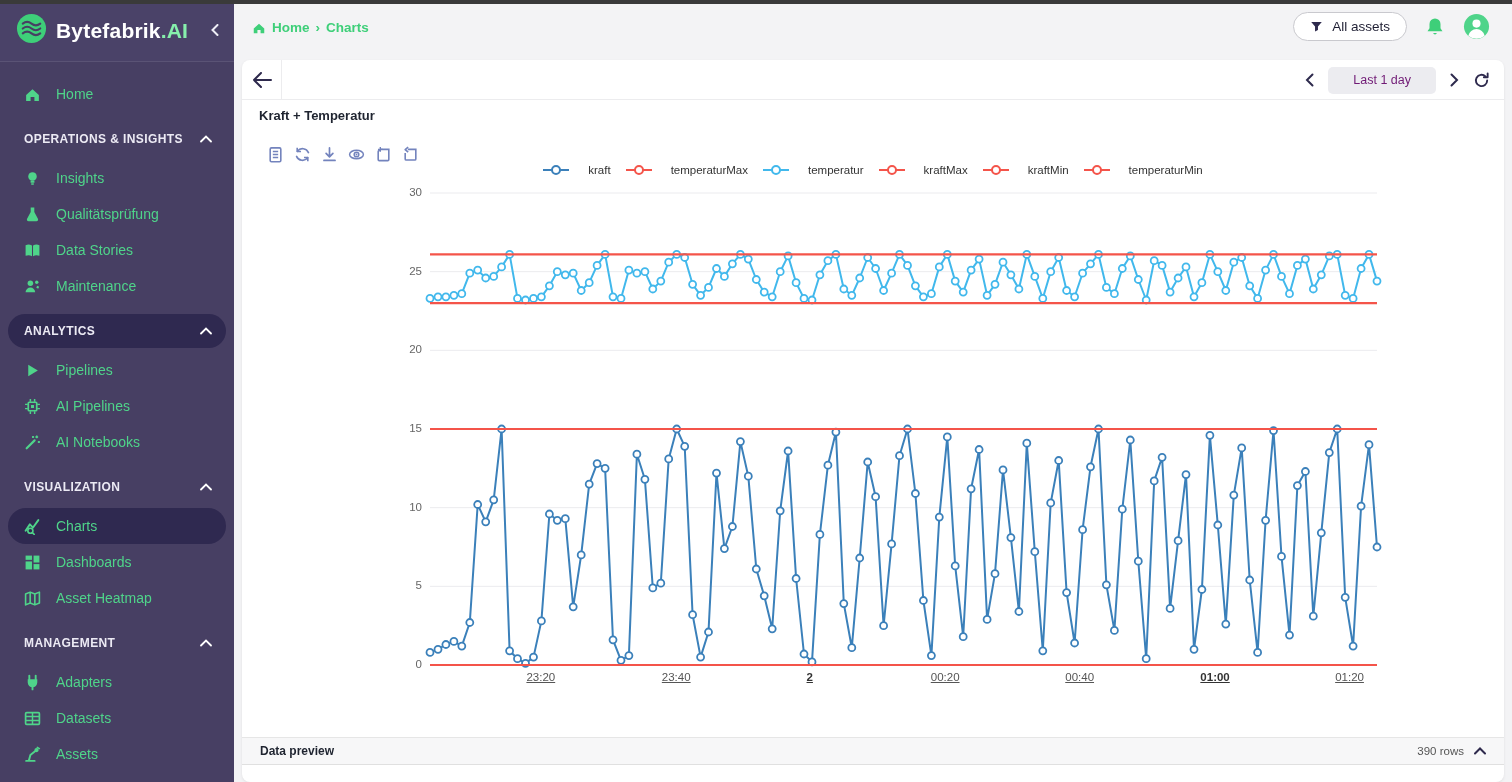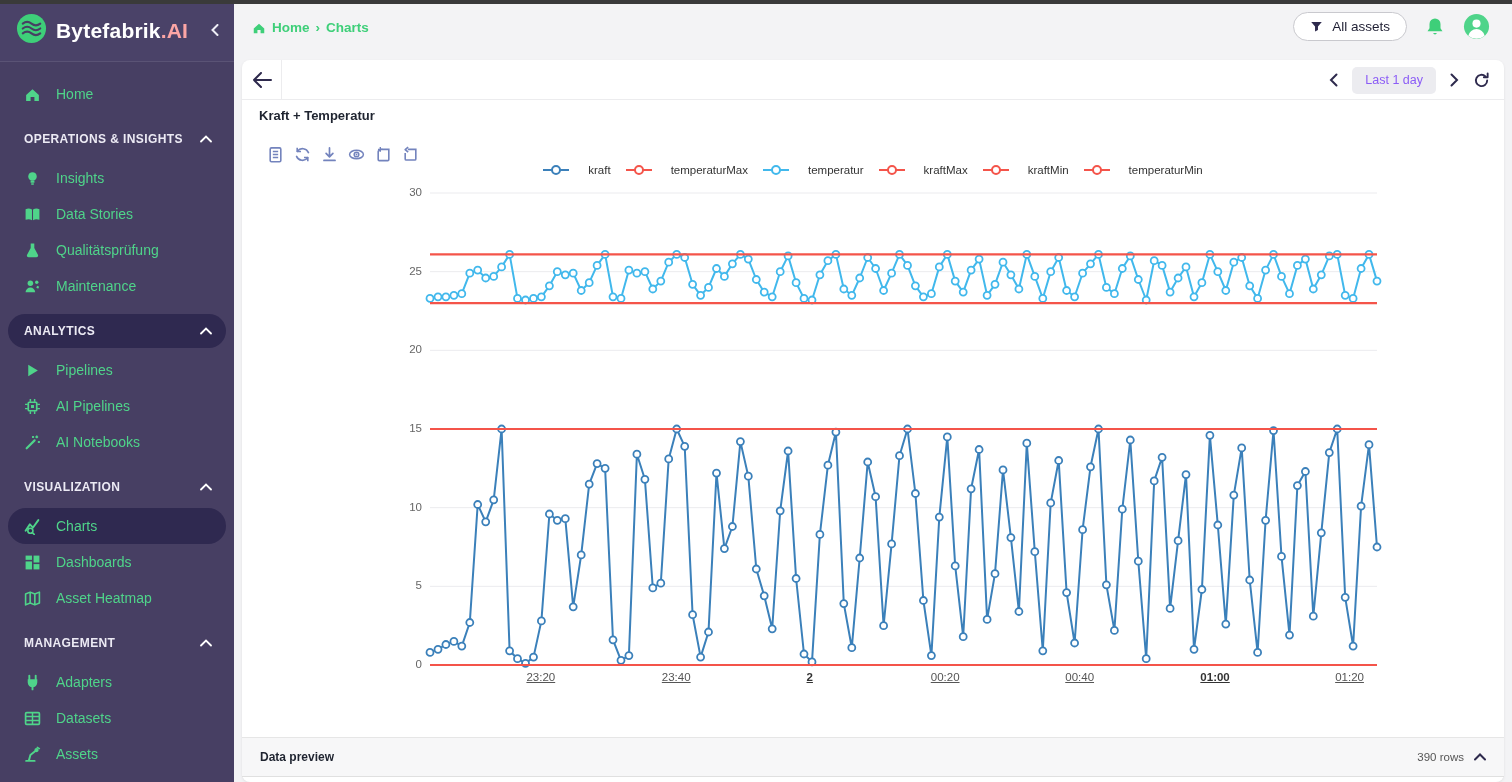--- a/index.html
+++ b/index.html
@@ -3,21 +3,21 @@
 <meta charset="utf-8">
 <style>
   * { margin:0; padding:0; box-sizing:border-box; }
   html,body { width:1512px; height:782px; overflow:hidden; font-family:"Liberation Sans", sans-serif; background:#f3f3f5; }
   .top-strip { position:absolute; left:0; top:0; width:1512px; height:4px; background:#3a3a3a; z-index:50; }
 
   
   .sidebar { position:absolute; left:0; top:0; width:234px; height:782px; background:#473f63; z-index:10; }
   .brand-row { height:62px; display:flex; align-items:center; padding:0 14px 0 16px; border-bottom:1px solid rgba(255,255,255,.09); background:#4a4268; }
   .brand-title { font-size:21px; font-weight:bold; color:#ffffff; margin-left:9px; letter-spacing:.2px; white-space:nowrap; }
-  .brand-title .accent { color:#fca5a5; }
+  .brand-title .accent { color:#86efac; }
   .collapse-btn { margin-left:auto; background:none; border:none; color:#efeef6; font-size:14px; cursor:pointer; line-height:1; }
   .side-nav { padding-top:14px; }
   .nav-link { display:flex; align-items:center; height:36px; padding:0 16px 0 24px; color:#4fd48a; font-size:14px; cursor:pointer; }
   .nav-link .ic { width:17px; height:17px; margin-right:15px; flex:0 0 17px; display:flex; align-items:center; }
   .nav-link.active { background:#2f2950; border-radius:18px; margin:0 8px; padding-left:16px; }
   .nav-section { display:flex; align-items:center; justify-content:space-between; height:34px; margin:10px 0 4px 0; padding:0 22px 0 24px; color:#eceaf4; font-size:12px; font-weight:bold; letter-spacing:.4px; cursor:pointer; }
   .nav-section.pill { background:#2f2950; border-radius:18px; margin:10px 8px 4px 8px; padding:0 14px 0 16px; }
   .nav-section svg { flex:0 0 12px; }
 
   
@@ -25,38 +25,38 @@
   .topbar { position:absolute; left:0; top:0; width:100%; height:56px; }
   .breadcrumb { position:absolute; left:18px; top:20px; display:flex; align-items:center; gap:6px; color:#3ecf79; font-size:13.5px; font-weight:bold; }
   .topbar-right { position:absolute; right:22px; top:12px; display:flex; align-items:center; gap:17px; }
   .filter-pill { display:flex; align-items:center; gap:9px; height:29px; padding:0 16px; background:#ffffff; border:1px solid #c9c9ce; border-radius:15px; font-size:13.5px; color:#1f1f33; cursor:pointer; }
 
   
   .card { position:absolute; left:8px; top:60px; width:1262px; height:722px; background:#ffffff; border-radius:8px; box-shadow:0 1px 3px rgba(0,0,0,.08); }
   .card-header { position:absolute; left:0; top:0; width:100%; height:40px; border-bottom:1px solid #ececee; }
   .back-btn { position:absolute; left:0; top:0; width:40px; height:40px; background:none; border:none; border-right:1px solid #ececee; cursor:pointer; display:flex; align-items:center; justify-content:center; }
   .header-controls { position:absolute; right:14px; top:0; height:40px; display:flex; align-items:center; gap:14px; }
-  .range-pill { height:27px; padding:0 13px; background:#ececf0; border:none; border-radius:5px; font-size:12.5px; color:#8b5cf6; cursor:pointer; font-family:"Liberation Sans",sans-serif; }
+  .range-pill { height:27px; padding:0 25px; background:#ececf0; border:none; border-radius:5px; font-size:12.5px; color:#701a75; cursor:pointer; font-family:"Liberation Sans",sans-serif; }
   .nav-arrow, .icon-btn { background:none; border:none; cursor:pointer; display:flex; align-items:center; padding:0; }
 
   .chart-title { position:absolute; left:17px; top:48px; font-size:13px; font-weight:bold; color:#1f2430; }
   .chart-toolbar { position:absolute; left:25px; top:86px; display:flex; gap:10px; }
   .chart-toolbar button { background:none; border:none; cursor:pointer; padding:0; }
   .legend { position:absolute; left:0; right:0; top:104px; display:flex; justify-content:center; gap:15px; }
   .legend-item { display:flex; align-items:center; gap:19px; font-size:11.5px; color:#333; cursor:pointer; }
 
   .plot-wrap { position:absolute; left:188px; top:133px; width:947px; height:472px; }
   .plot-svg { overflow:visible; }
   .ylabels { position:absolute; left:-48px; top:133px; width:40px; height:472px; }
   .ylabels span { position:absolute; right:0; width:40px; text-align:right; font-size:11.5px; color:#666; }
   .xlabels { position:absolute; left:188px; top:611px; width:947px; height:16px; }
   .xlabels span { position:absolute; width:70px; margin-left:-35px; text-align:center; font-size:11.5px; color:#555;text-decoration:underline; }
   .xlabels span.bold { font-weight:bold; color:#333; }
 
-  .card-footer { position:absolute; left:0; top:677px; width:100%; height:40px; background:#f7f7f8; border-top:1px solid #e6e6e6; border-bottom:1px solid #e0e0e0; display:flex; align-items:center; padding:0 18px; }
+  .card-footer { position:absolute; left:0; top:677px; width:100%; height:28px; background:#f7f7f8; border-top:1px solid #e6e6e6; border-bottom:1px solid #e0e0e0; display:flex; align-items:center; padding:0 18px; }
   .footer-title { font-size:12px; font-weight:bold; color:#1f2430; }
   .footer-right { margin-left:auto; display:flex; align-items:center; gap:10px; }
   .footer-rows { font-size:11.5px; color:#555; }
 </style>
 </head>
 <body>
 
 <div class="top-strip"></div>
 
 <aside class="sidebar">
@@ -95,32 +95,32 @@
             <circle cx="8" cy="6" r="4" fill="#4fd48a"></circle>
             <rect x="6.2" y="10" width="3.6" height="2" fill="#4fd48a"></rect>
             <rect x="6.8" y="12.5" width="2.4" height="1.4" fill="#4fd48a"></rect>
           </svg>
         </span>
         <span>Insights</span>
       </div>
       <div class="nav-link">
         <span class="ic">
           <svg width="17" height="17" viewBox="0 0 16 16">
+            <path d="M6.3 1.5h3.4v4.2l3.4 6.2c.6 1.1-.2 2.4-1.4 2.4H4.3c-1.2 0-2-1.3-1.4-2.4l3.4-6.2z" fill="#4fd48a"></path>
+          </svg>
+        </span>
+        <span>Qualitätsprüfung</span>
+      </div>
+      <div class="nav-link">
+        <span class="ic">
+          <svg width="17" height="17" viewBox="0 0 16 16">
             <path d="M1.5 3c2-.8 4-.8 6 .3v10c-2-1.1-4-1.1-6-.3zM14.5 3c-2-.8-4-.8-6 .3v10c2-1.1 4-1.1 6-.3z" fill="#4fd48a"></path>
           </svg>
         </span>
         <span>Data Stories</span>
-      </div>
-      <div class="nav-link">
-        <span class="ic">
-          <svg width="17" height="17" viewBox="0 0 16 16">
-            <path d="M6.3 1.5h3.4v4.2l3.4 6.2c.6 1.1-.2 2.4-1.4 2.4H4.3c-1.2 0-2-1.3-1.4-2.4l3.4-6.2z" fill="#4fd48a"></path>
-          </svg>
-        </span>
-        <span>Qualitätsprüfung</span>
       </div>
       <div class="nav-link">
         <span class="ic">
           <svg width="17" height="17" viewBox="0 0 16 16">
             <circle cx="6" cy="5" r="2.6" fill="#4fd48a"></circle>
             <path d="M1.5 13.5a4.5 4.5 0 0 1 9 0z" fill="#4fd48a"></path>
             <circle cx="12" cy="4" r="1.6" fill="#4fd48a"></circle>
             <path d="M12.5 7.2l1.8 1-1 1.8-1.8-1z" fill="#4fd48a"></path>
           </svg>
         </span>

